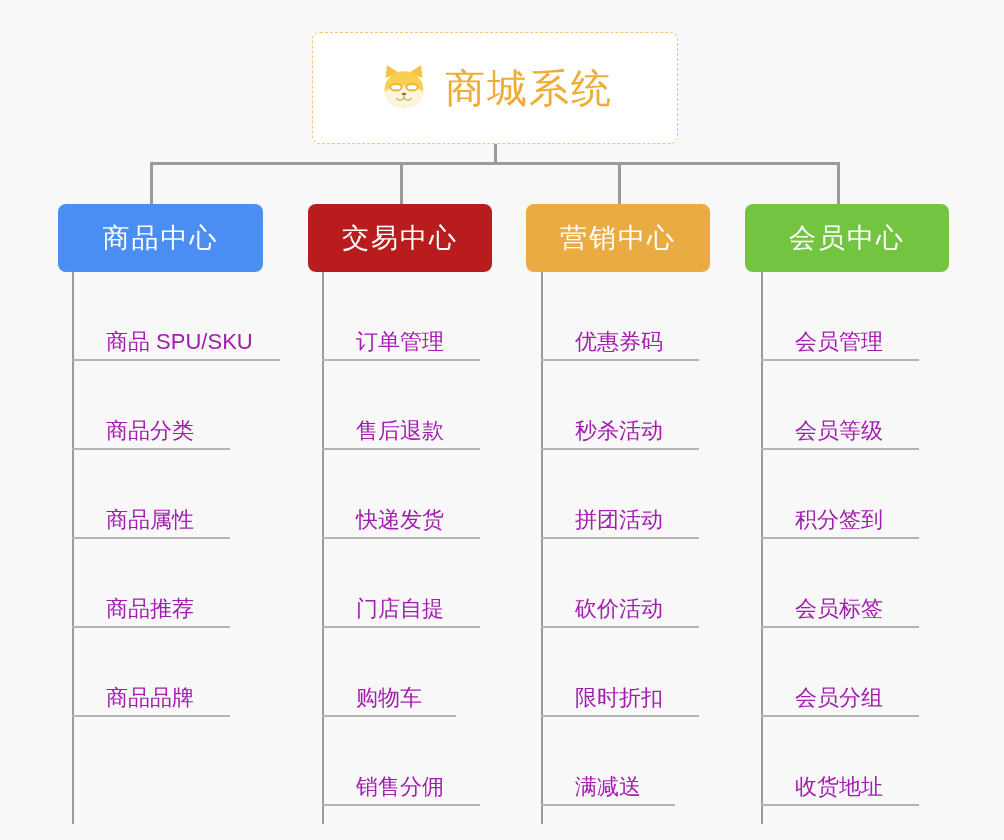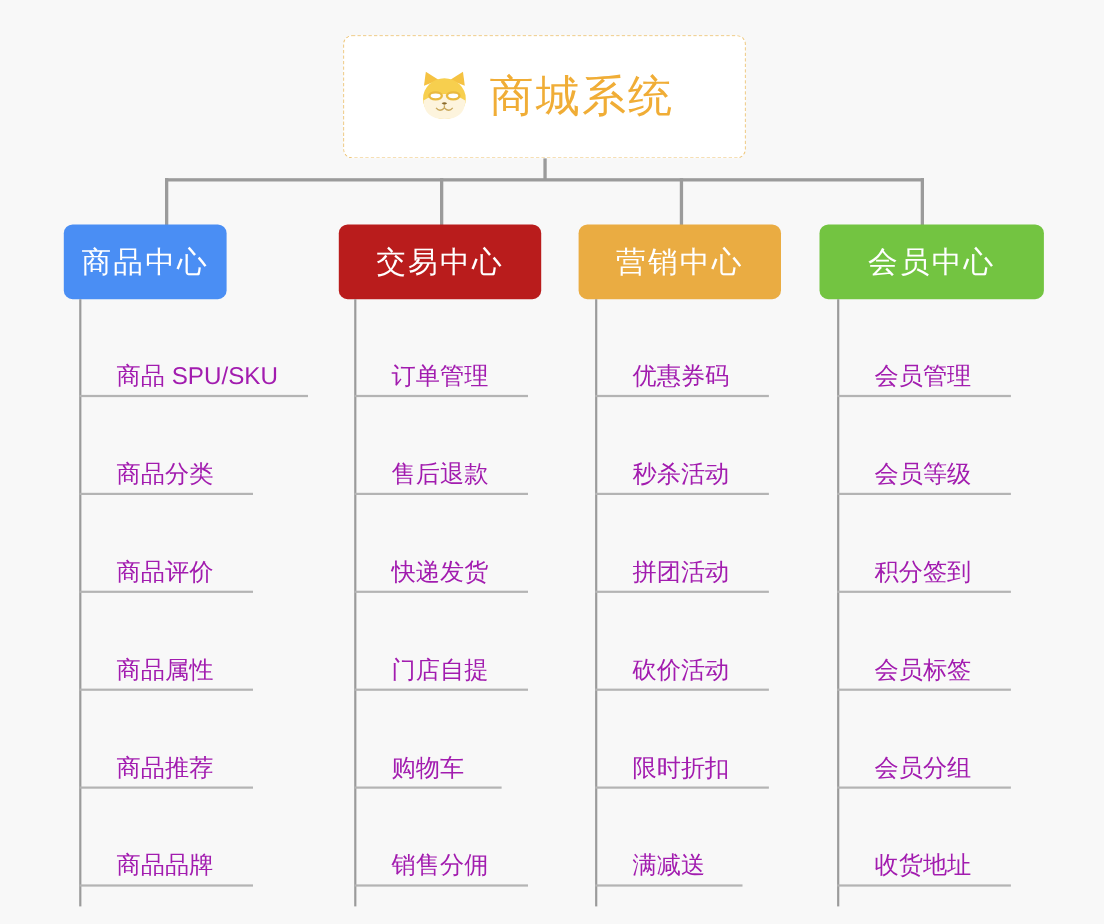--- a/index.html
+++ b/index.html
@@ -120,21 +120,21 @@
     <span class="root-title" style="color: rgb(240, 173, 54);">商城系统</span>
   </div>
 
   <div class="line v-root" style="background: rgb(155, 155, 155);"></div>
   <div class="line h-bus" style="background: rgb(155, 155, 155);"></div>
   <div class="line v-drop" style="left: 150px; background: rgb(155, 155, 155);"></div>
   <div class="line v-drop" style="left: 400px; background: rgb(155, 155, 155);"></div>
   <div class="line v-drop" style="left: 618px; background: rgb(155, 155, 155);"></div>
   <div class="line v-drop" style="left: 837px; background: rgb(155, 155, 155);"></div>
 
-  <div class="cat-box" style="left: 58px; width: 148px; background: rgb(74, 142, 244);">
+  <div class="cat-box" style="left: 58px; width: 205px; background: rgb(74, 142, 244);">
     <span>商品中心</span>
   </div>
   <div class="cat-box" style="left: 308px; width: 184px; background: #b91c1c;">
     <span>交易中心</span>
   </div>
   <div class="cat-box" style="left: 526px; width: 184px; background: rgb(234, 172, 66);">
     <span>营销中心</span>
   </div>
   <div class="cat-box" style="left: 745px; width: 204px; background: rgb(115, 196, 65);">
     <span>会员中心</span>
@@ -144,24 +144,20 @@
     <div class="spine" style="background: rgb(155, 155, 155);"></div>
     <div class="leaf">
         <span class="leaf-label">商品 SPU/SKU</span>
         <div class="leaf-rule" style="width: 208px; background: rgb(180, 180, 180);"></div>
       </div>
     <div class="leaf">
         <span class="leaf-label">商品分类</span>
         <div class="leaf-rule" style="width: 158px; background: rgb(180, 180, 180);"></div>
       </div>
     <div class="leaf">
-        <span class="leaf-label">商品评价</span>
-        <div class="leaf-rule" style="width: 158px; background: rgb(180, 180, 180);"></div>
-      </div>
-    <div class="leaf">
         <span class="leaf-label">商品属性</span>
         <div class="leaf-rule" style="width: 158px; background: rgb(180, 180, 180);"></div>
       </div>
     <div class="leaf">
         <span class="leaf-label">商品推荐</span>
         <div class="leaf-rule" style="width: 158px; background: rgb(180, 180, 180);"></div>
       </div>
     <div class="leaf">
         <span class="leaf-label">商品品牌</span>
         <div class="leaf-rule" style="width: 158px; background: rgb(180, 180, 180);"></div>

